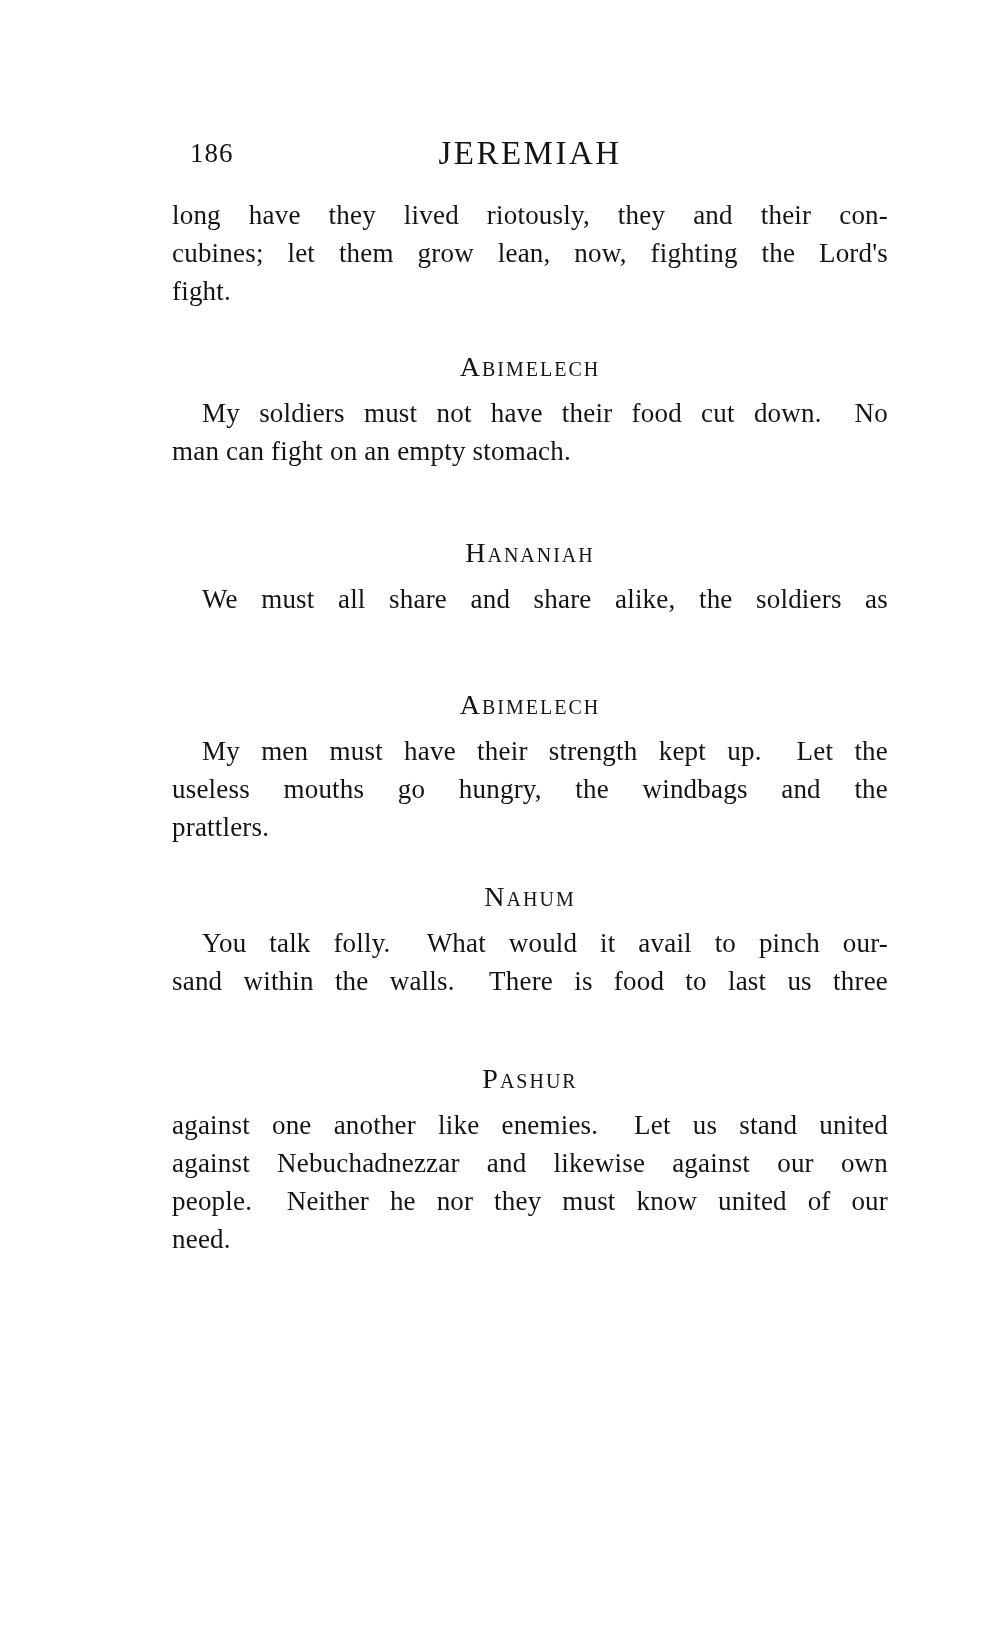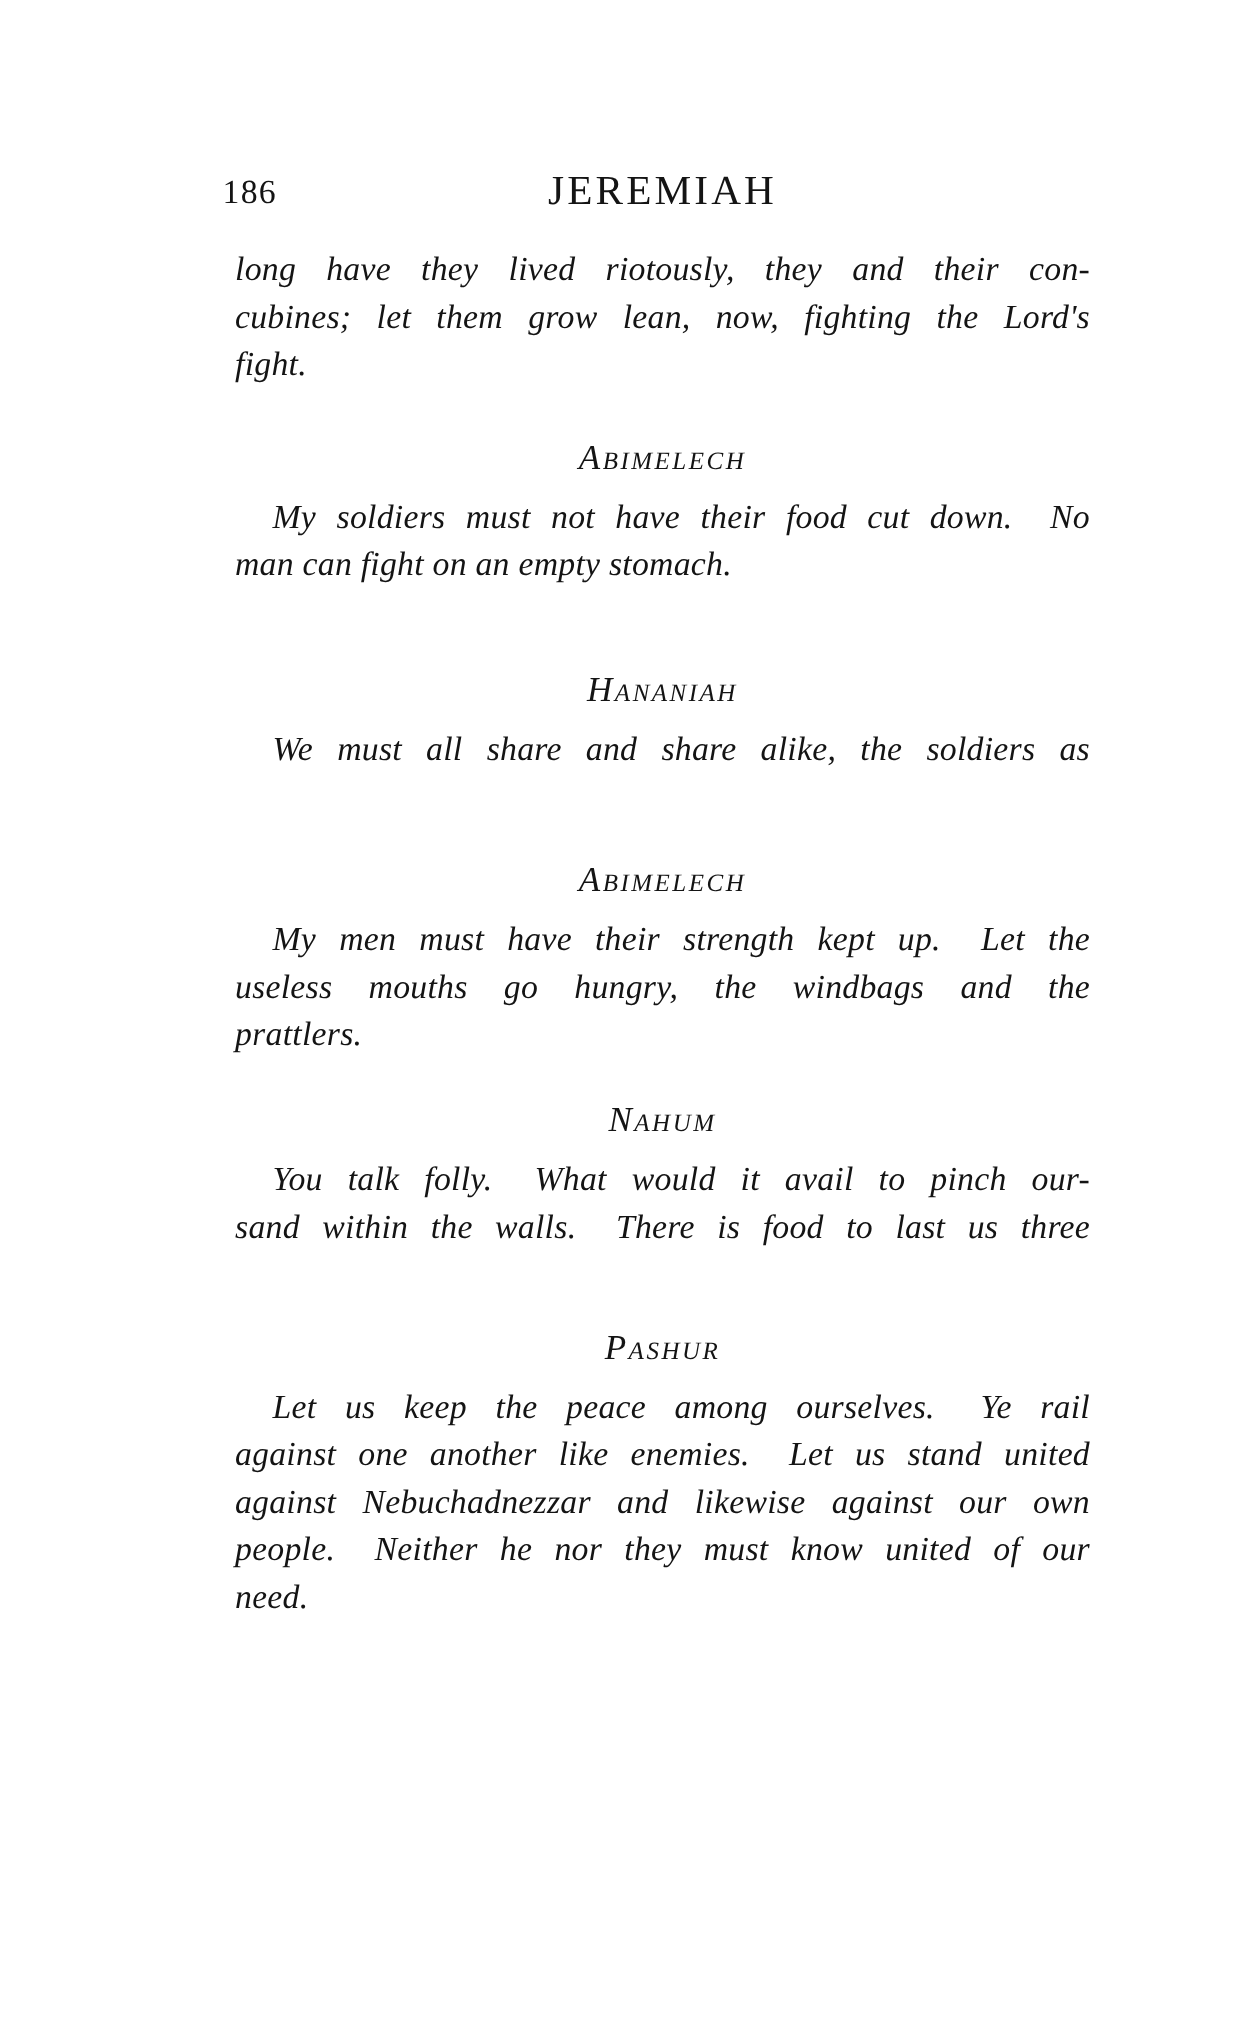--- a/index.html
+++ b/index.html
@@ -23,31 +23,31 @@
     top: 134px;
     width: 716px;
   }
   .header-row {
     position: relative;
     height: 38px;
     line-height: 38px;
   }
   .page-number {
     position: absolute;
-    left: 6px;
+    left: 18px;
     top: 0;
     font-size: 27px;
     letter-spacing: 1px;
   }
   .running-title {
     text-align: center;
     font-size: 33px;
     letter-spacing: 2.5px;
   }
-  .sec { margin: 16px; padding: 0; font-style: italic; }
+  .sec { margin: 0; padding: 0; }
   .sec-0 { margin-top: 24px; }
   .sec-1 { margin-top: 38px; }
   .sec-2 { margin-top: 64px; }
   .sec-3 { margin-top: 68px; }
   .sec-4 { margin-top: 32px; }
   .sec-5 { margin-top: 60px; }
   .speaker {
     margin: 0 0 8px 0;
     padding: 0;
     text-align: center;
@@ -112,21 +112,20 @@
         <section class="sec sec-4">
           <h3 class="speaker">Nahum</h3>
           <div class="para">
             <div class="line indent">You talk folly.  What would it avail to pinch our-</div>
             <div class="line">sand within the walls.  There is food to last us three</div>
           </div>
         </section>
         <section class="sec sec-5">
           <h3 class="speaker">Pashur</h3>
           <div class="para">
-            <div class="line indent">Let us keep the peace among ourselves.  Ye rail</div>
             <div class="line">against one another like enemies.  Let us stand united</div>
             <div class="line">against Nebuchadnezzar and likewise against our own</div>
             <div class="line">people.  Neither he nor they must know united of our</div>
             <div class="line last">need.</div>
           </div>
         </section>
       </main>
   </div>
 </div>
 

